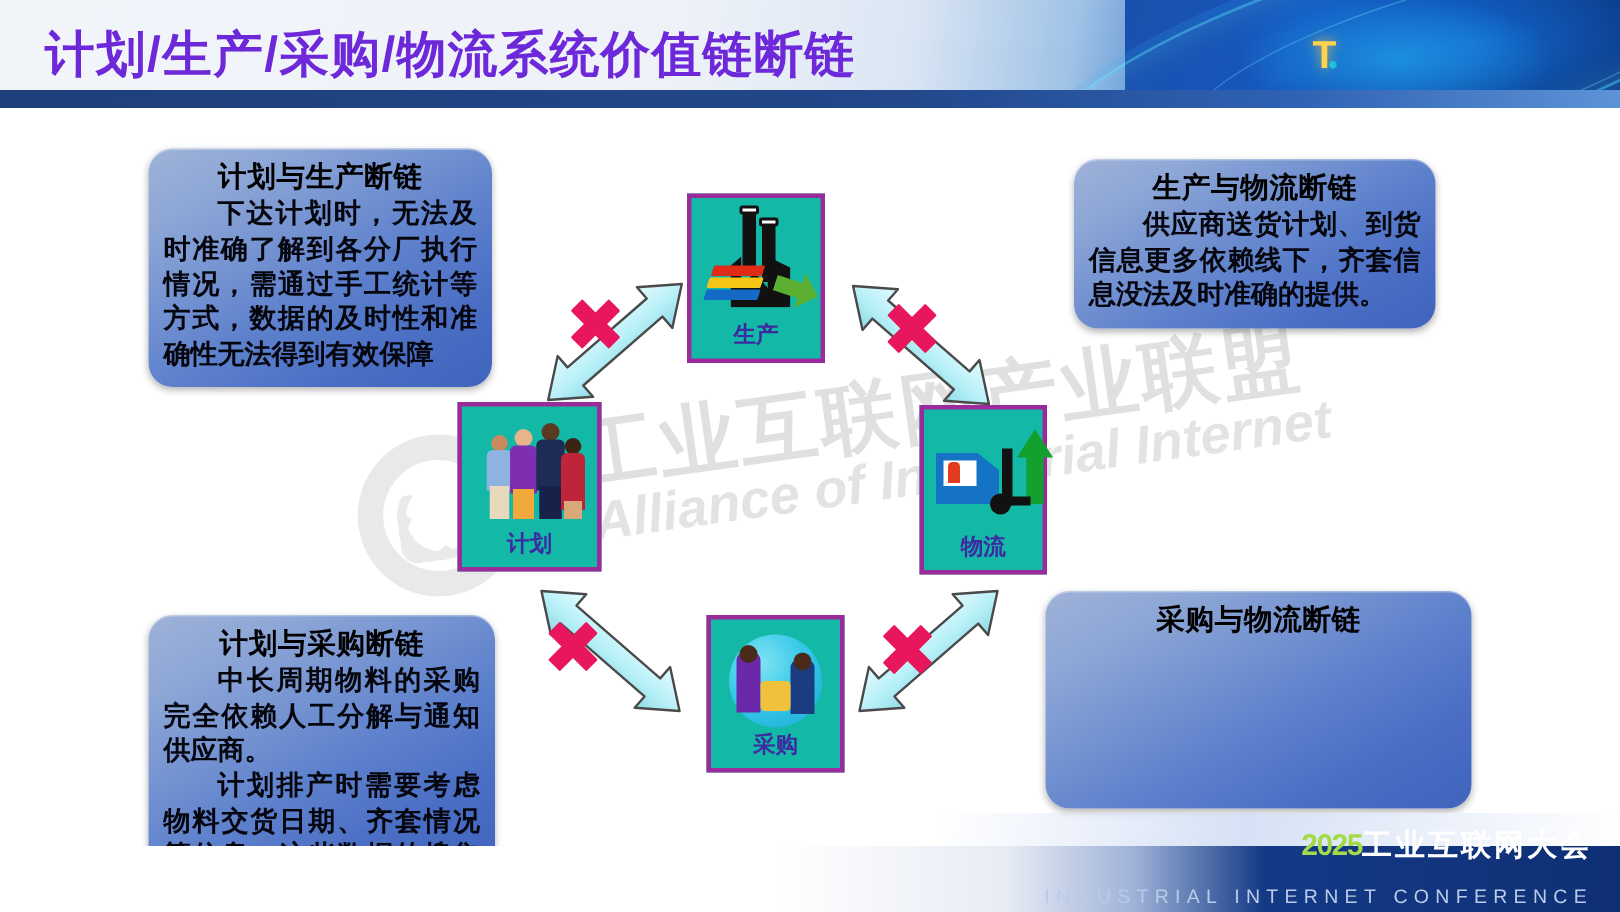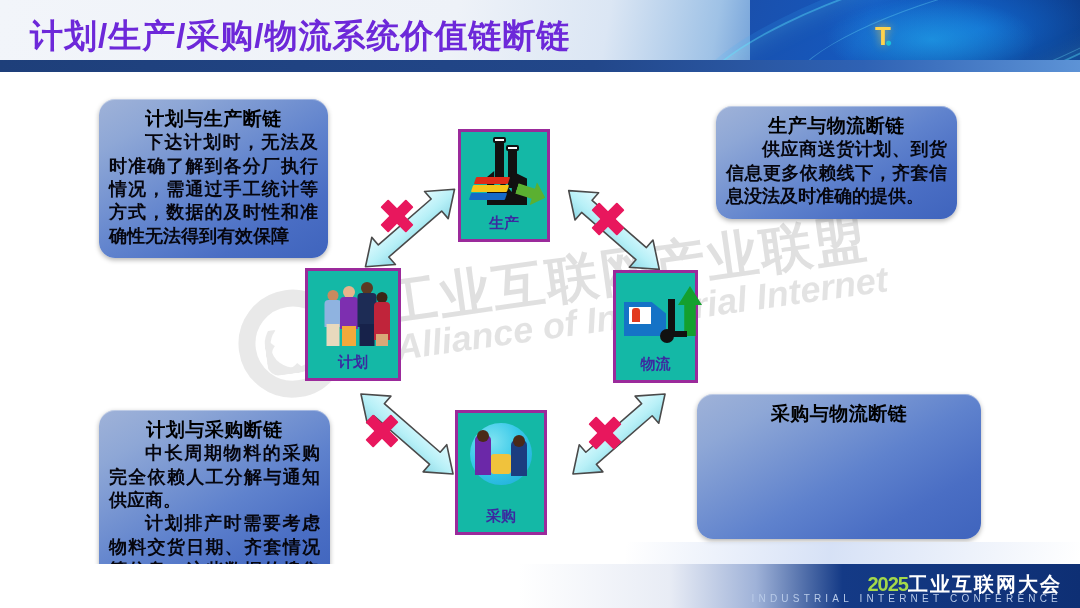--- a/index.html
+++ b/index.html
@@ -132,21 +132,21 @@
   }
   .node .node-label{
     position:absolute;bottom:6px;left:0;right:0;text-align:center;
     font-size:15px;color:#3b2aa0;font-weight:600;
   }
   .node .node-art{position:relative;width:100%;height:70px;}
 
   #node-production{left:458px;top:129px;width:92px;height:113px;}
   #node-plan{left:305px;top:268px;width:96px;height:113px;}
   #node-logistics{left:613px;top:270px;width:85px;height:113px;}
-  #node-procurement{left:455px;top:410px;width:92px;height:125px;align-items:flex-end;}
+  #node-procurement{left:471px;top:410px;width:92px;height:105px;align-items:flex-end;}
 
   
   .art-factory .f-stack{position:absolute;width:9px;height:42px;background:#111;border-radius:1px;}
   .art-factory .f-stack:before{content:"";position:absolute;left:-2px;top:-5px;width:13px;height:6px;border:2px solid #111;border-radius:2px;background:#fff;box-sizing:border-box;}
   .art-factory .f1{left:34px;top:3px;}
   .art-factory .f2{left:47px;top:11px;height:38px;}
   .art-factory .f-body{position:absolute;left:26px;top:32px;width:40px;height:34px;background:#111;
     clip-path:polygon(0 18%,18% 0,18% 62%,40% 30%,62% 62%,62% 0,100% 22%,100% 100%,0 100%);}
   .art-factory .bar{position:absolute;height:7px;border-radius:1px;}
   .art-factory .b-red{left:14px;top:38px;width:34px;background:#e02b17;transform:skewX(-18deg);}
@@ -202,21 +202,21 @@
     position:absolute;left:58%;bottom:44px;width:42%;height:22px;
     background:linear-gradient(100deg,rgba(255,255,255,0) 0%,rgba(210,222,245,.9) 45%,rgba(255,255,255,.95) 100%);
   }
   .footer-brand{
     position:absolute;right:18px;bottom:4px;text-align:right;line-height:1;
   }
   .fb-main{font-size:20px;font-weight:700;white-space:nowrap;}
   .fb-year{color:#a4d94a;letter-spacing:-1px;}
   .fb-cn{color:#ffffff;letter-spacing:2px;}
   .fb-sub{
-    margin-top:0;font-size:10px;letter-spacing:4.2px;color:#b9cbe8;white-space:nowrap;
+    margin-top:17px;font-size:13px;letter-spacing:4.2px;color:#b9cbe8;white-space:nowrap;
   }
 </style>
 </head>
 <body>
 
 <div class="slide">
 
   <div class="header">
     <div class="header-tech">
       <div class="header-tlogo">T</div>

